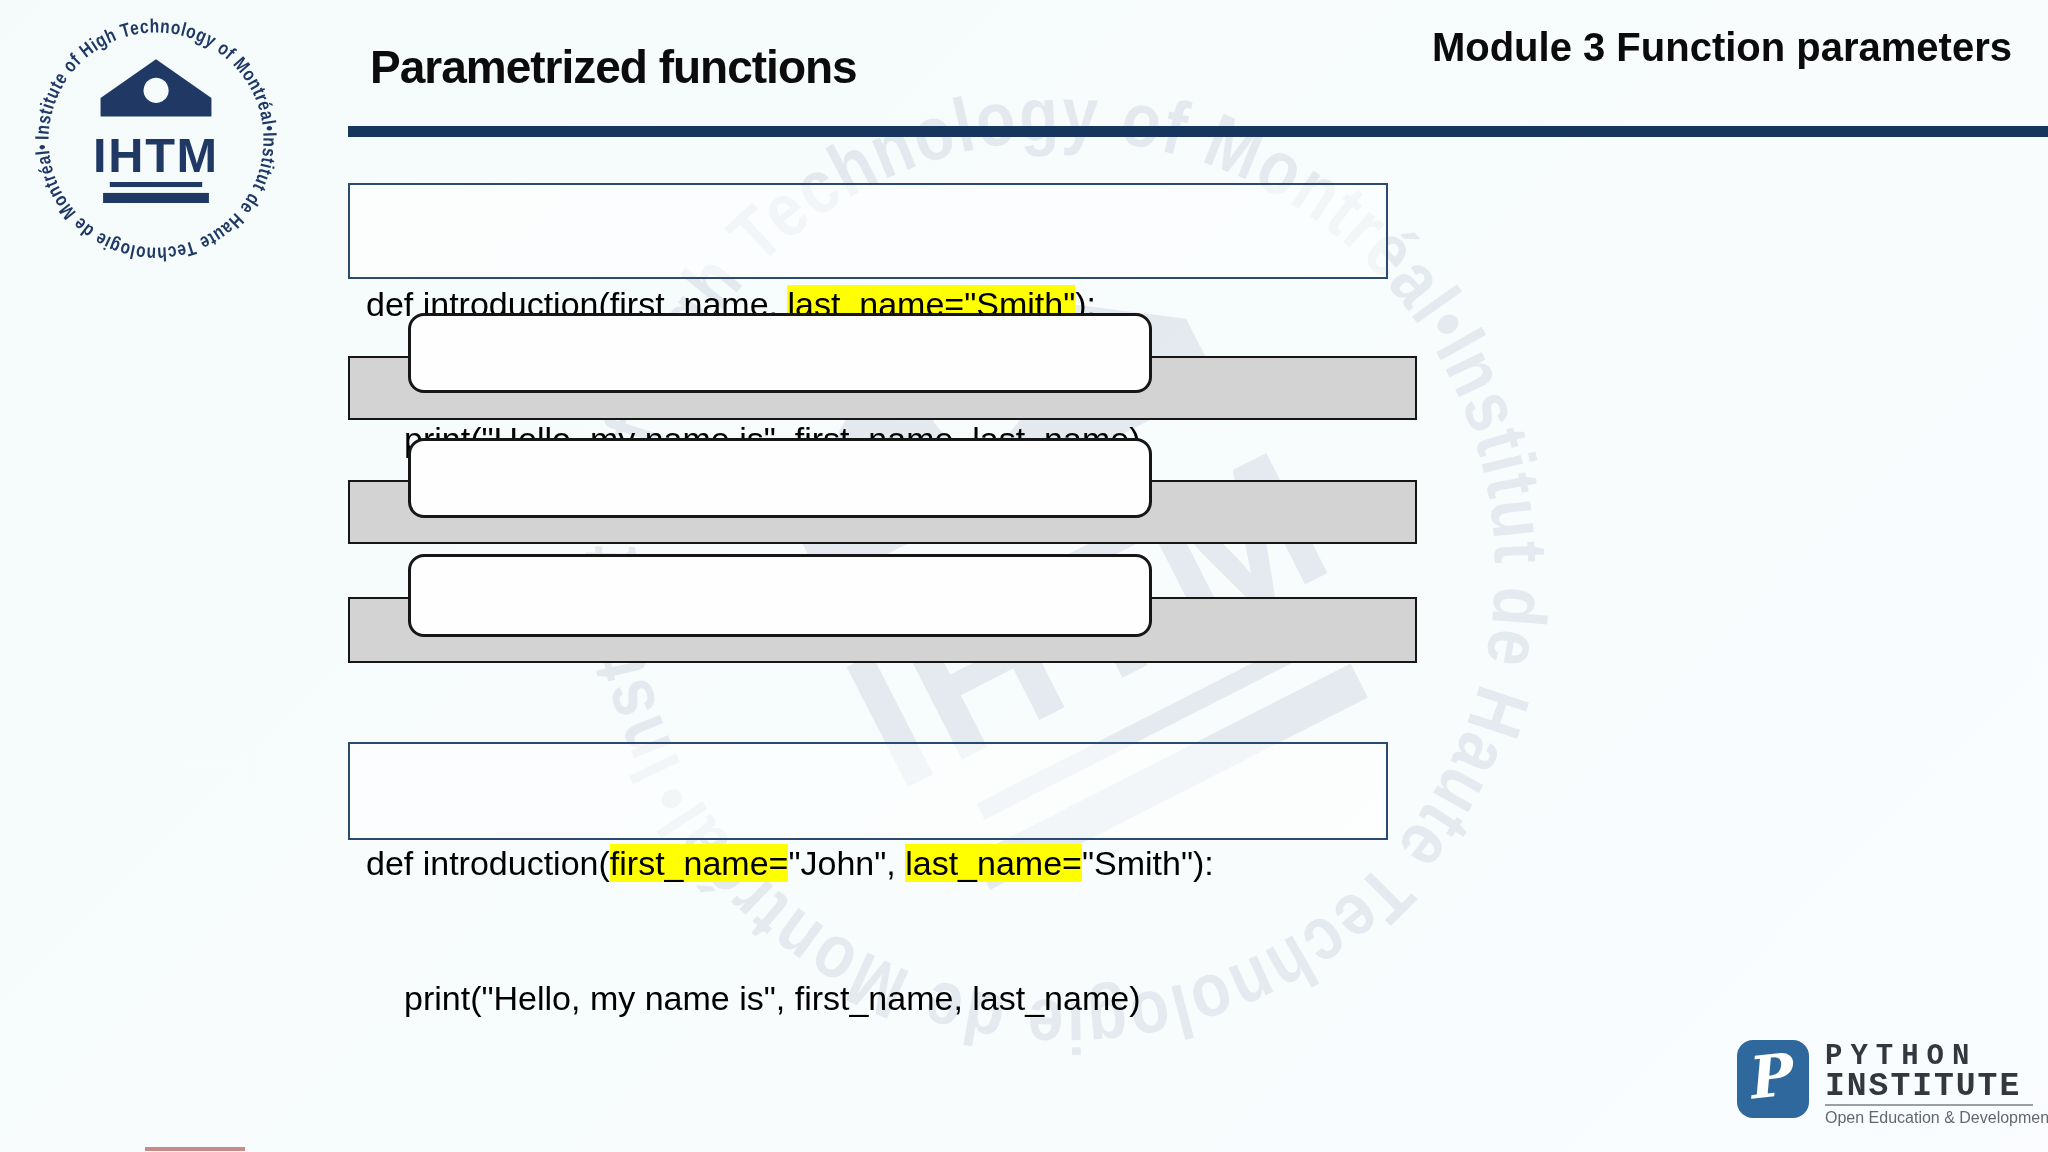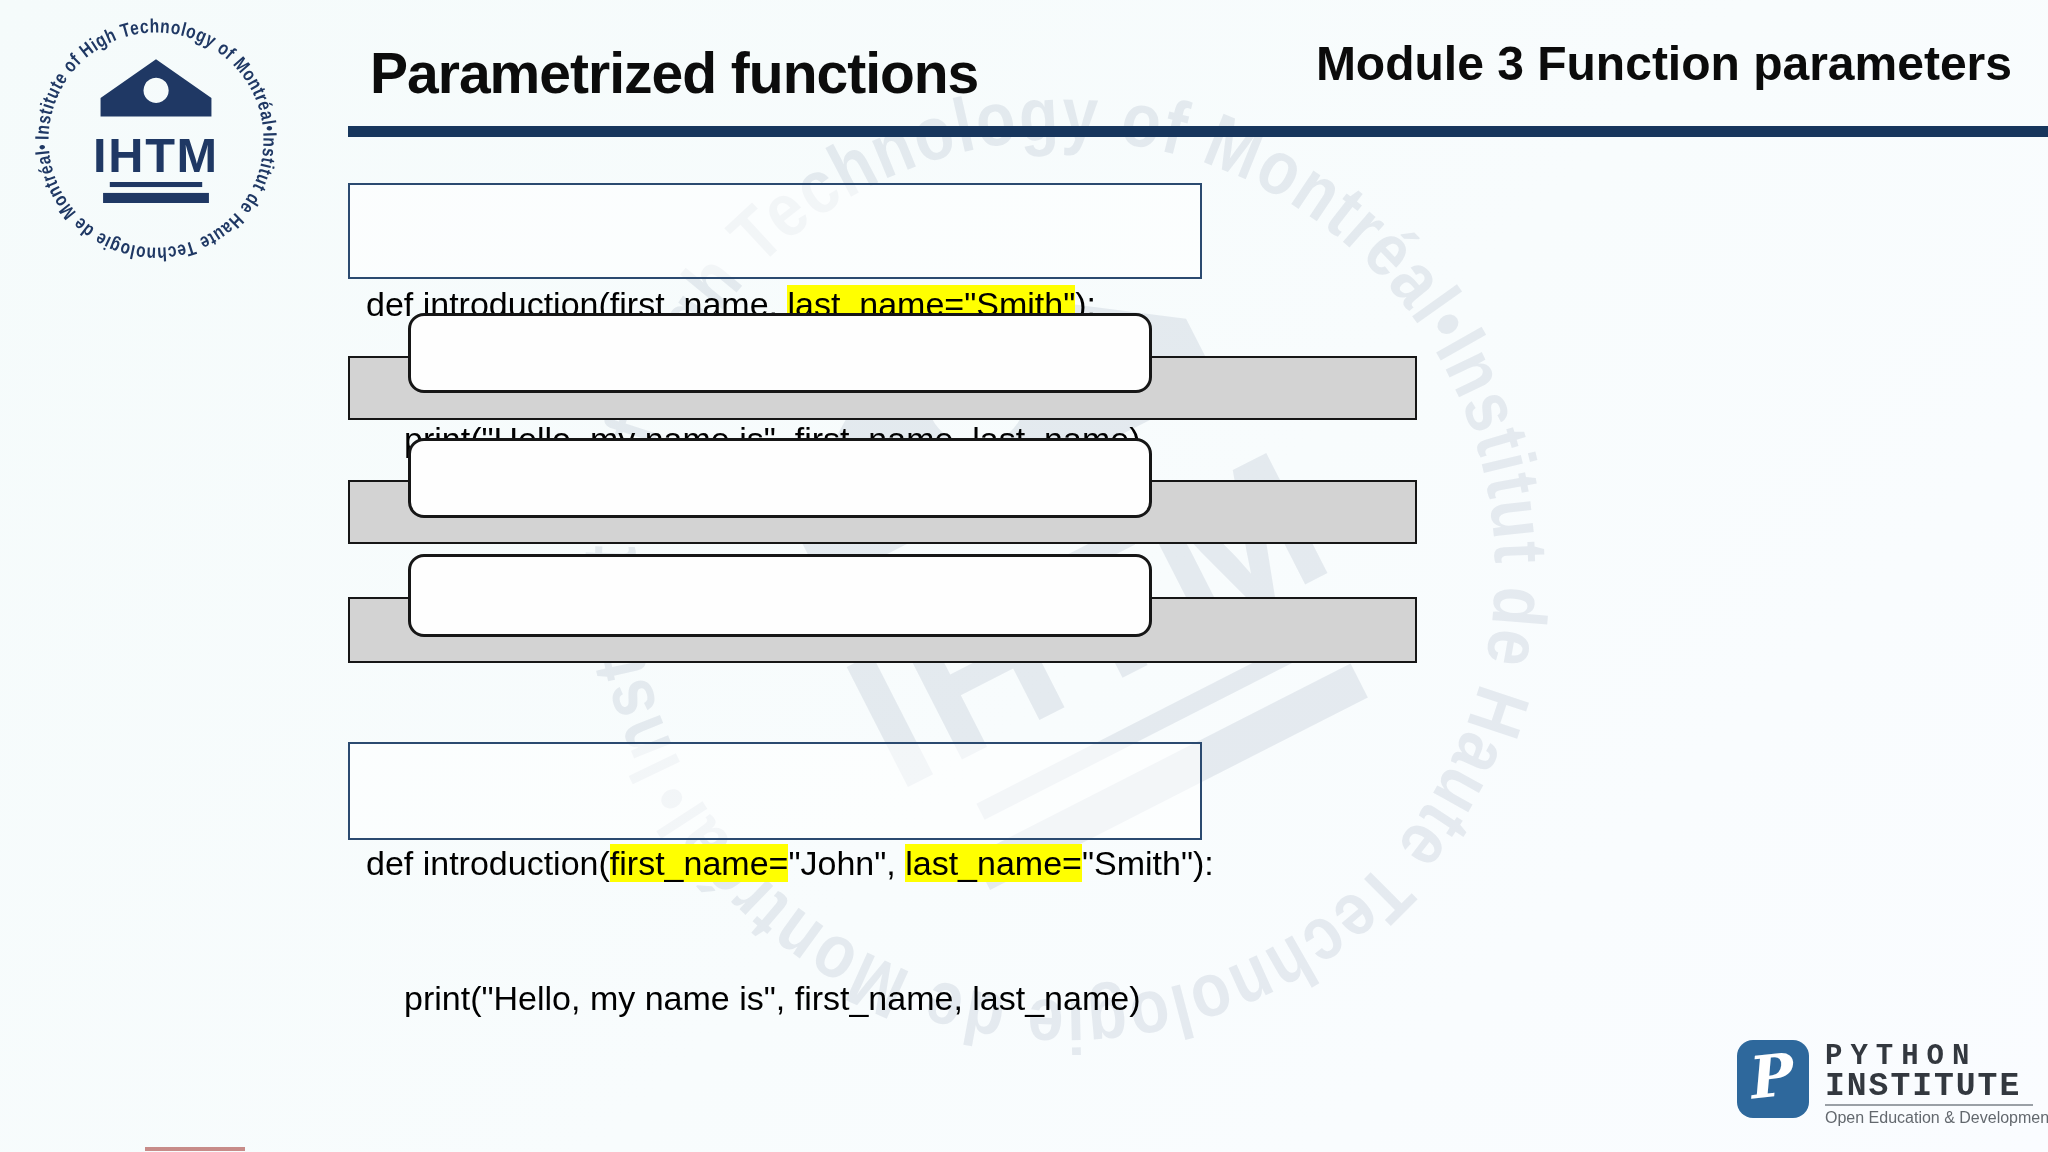--- a/index.html
+++ b/index.html
@@ -5,26 +5,26 @@
   html,body{margin:0;padding:0;}
   body{font-family:"Liberation Sans",sans-serif;}
   #slide{position:relative;width:2048px;height:1152px;overflow:hidden;
          background:linear-gradient(135deg,#f5fbfb 0%,#f8fcfd 55%,#fafcff 100%);}
 
   
   #wm{position:absolute;left:0;top:0;width:2048px;height:1152px;pointer-events:none;}
 
   
   .logo{position:absolute;left:30px;top:14px;width:252px;height:252px;}
-  .title{position:absolute;left:370px;top:40px;font-size:57px;font-weight:bold;color:#0c0c0c;letter-spacing:-1px;}
+  .title{position:absolute;left:370px;top:40px;font-size:46px;font-weight:bold;color:#0c0c0c;letter-spacing:-1px;}
   .rule{position:absolute;left:348px;top:126px;width:1700px;height:11px;background:#17365d;}
-  .module{position:absolute;right:36px;top:36px;text-align:right;font-size:48px;font-weight:bold;color:#0b0b0b;line-height:1.15;}
+  .module{position:absolute;right:36px;top:24px;text-align:right;font-size:40px;font-weight:bold;color:#0b0b0b;line-height:1.15;}
 
   
-  .codebox{position:absolute;left:348px;width:854px;background:rgba(255,255,255,0.55);
+  .codebox{position:absolute;left:348px;width:1040px;background:rgba(255,255,255,0.55);
            border:2px solid #2b4a70;box-sizing:border-box;padding:7px 0 16px 16px;
            font-family:"Liberation Sans",sans-serif;font-size:34px;line-height:45px;color:#000;white-space:pre;}
   .codebox .indent{padding-left:38px;}
   .hl{background:#ffff00;}
 
   
   .graybar{position:absolute;left:348px;width:1069px;height:64px;background:#d3d3d3;border:2px solid #161616;box-sizing:border-box;}
   .whitebox{position:absolute;left:408px;width:744px;height:80px;background:#fefefe;border:3px solid #161616;border-radius:16px;box-sizing:border-box;}
 
   

